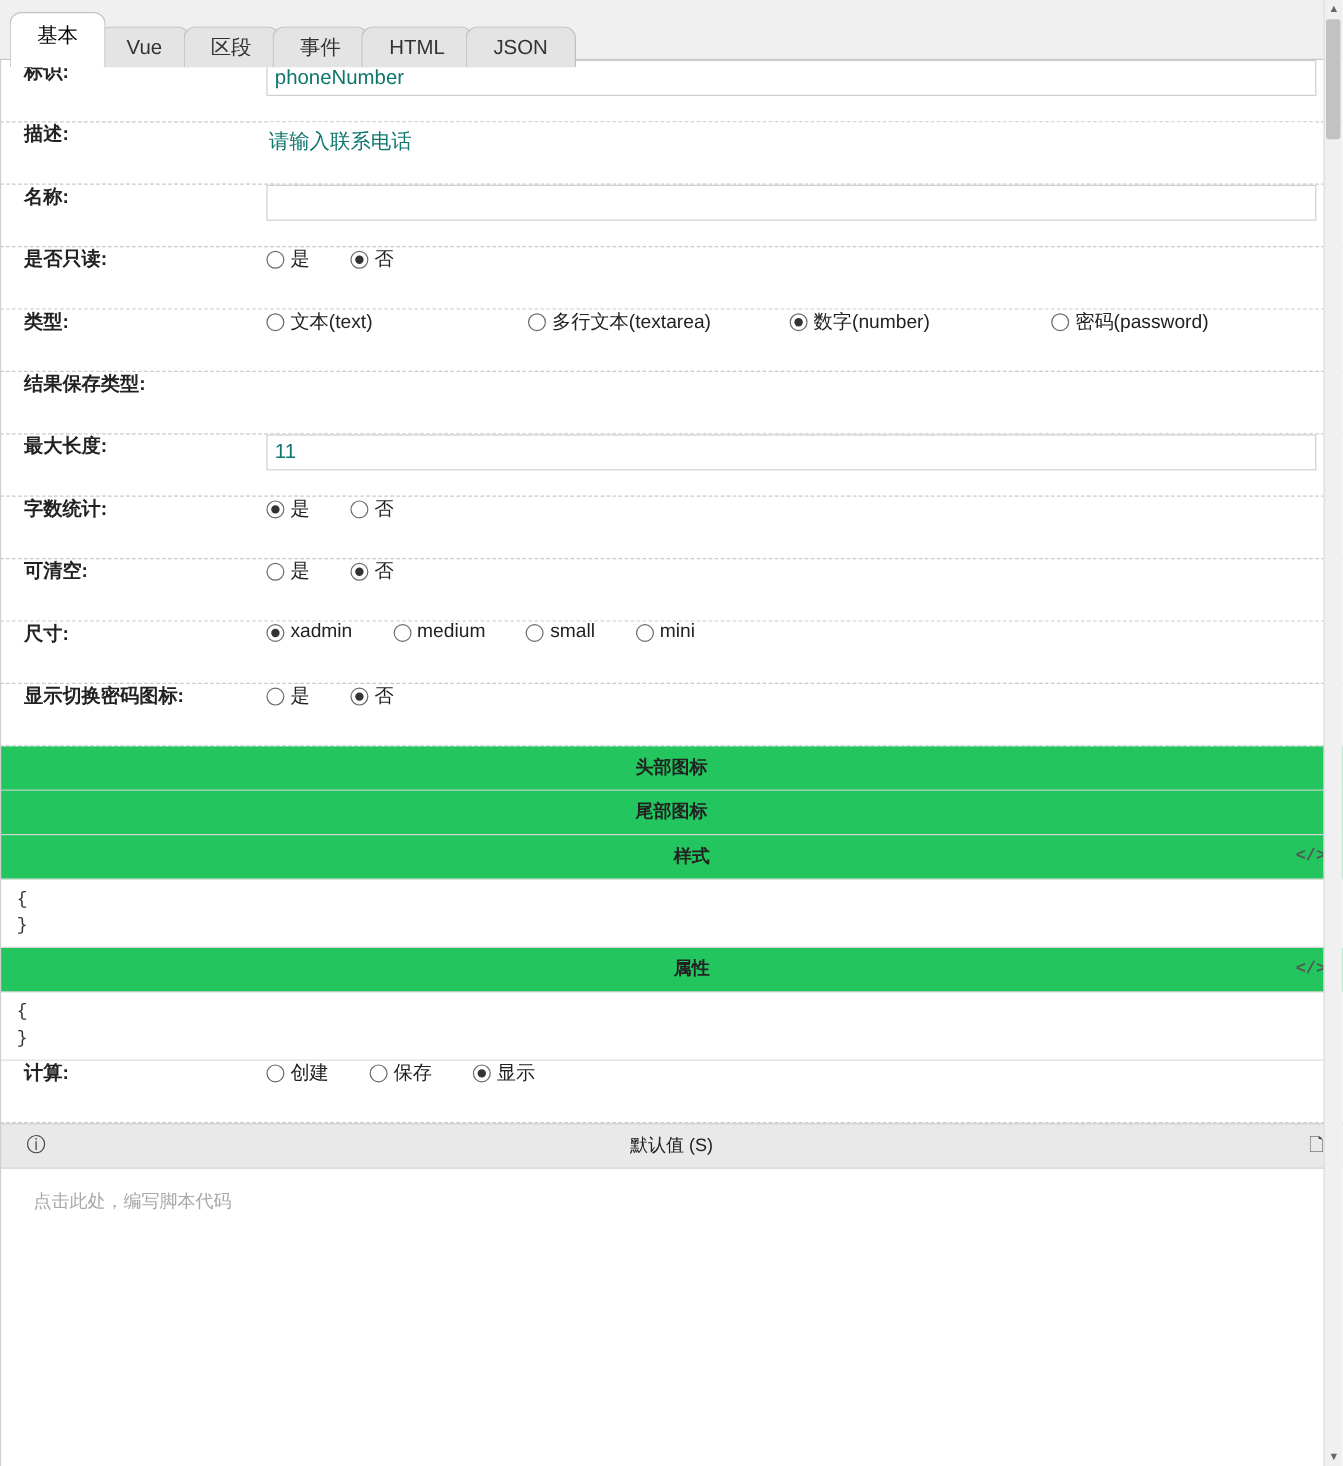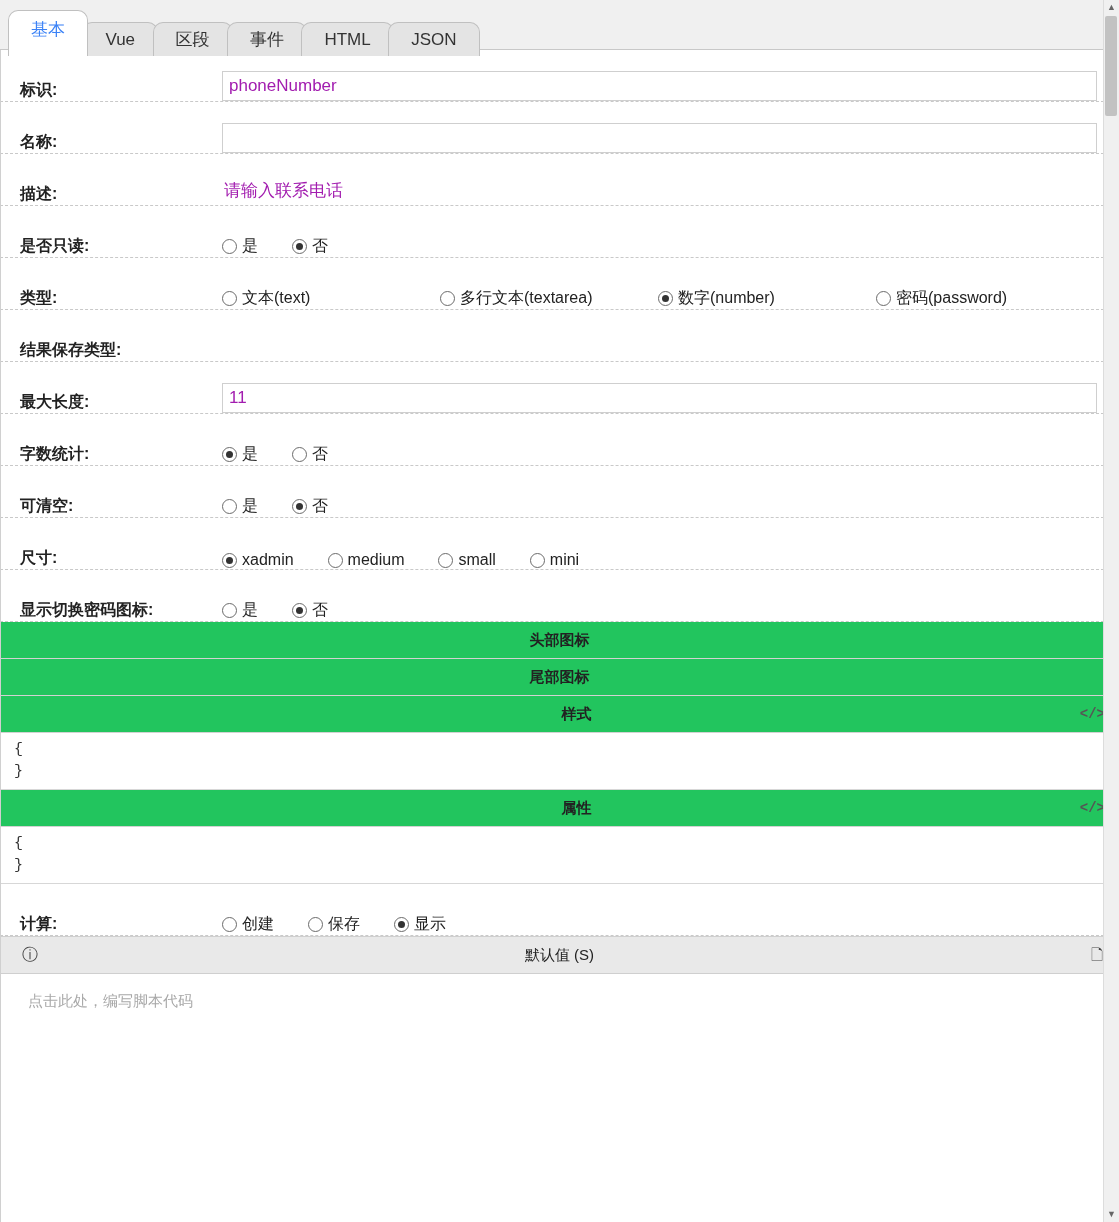--- a/index.html
+++ b/index.html
@@ -50,36 +50,36 @@
     border: 1px solid #c0c0c0;
     border-bottom: none;
     border-radius: 10px 10px 0 0;
     margin-right: -10px;
     box-sizing: border-box;
     cursor: default;
     vertical-align: bottom;
   }
   .tab.active {
     background: #ffffff;
-    color: #3b82f6;
+    color: #000000;
     z-index: 5;
     height: 46px;
     line-height: 38px;
     margin-top: 10px;
   }
   .tab .t2 { position: relative; z-index: 3; }
   
   .form {
     position: relative;
     z-index: 1;
     background: #ffffff;
   }
   .row {
     display: flex;
-    align-items: flex-end;
+    align-items: flex-start;
     min-height: 52px;
     border-bottom: 1px dashed #c9c9c9;
     box-sizing: border-box;
   }
   .lbl {
     width: 222px;
     flex: 0 0 222px;
     padding-left: 20px;
     font-size: 16px;
     font-weight: bold;
@@ -88,21 +88,21 @@
   }
   .fld {
     flex: 1 1 auto;
     padding-right: 22px;
     box-sizing: border-box;
   }
   input.txt {
     width: 100%;
     height: 30px;
     font-size: 17px;
-    color: #a21caf;
+    color: #0f766e;
     padding: 2px 6px;
     border: 1px solid #cfcfcf;
     background: #fff;
     box-sizing: border-box;
     font-family: "Liberation Sans", sans-serif;
     outline: none;
   }
   input.txt.plain {
     border: none;
     padding-left: 2px;
@@ -279,30 +279,30 @@
   <div class="form">
 
     <div class="row">
       <div class="lbl">标识:</div>
       <div class="fld">
         <input class="txt" type="text" value="phoneNumber" style="">
       </div>
     </div>
 
     <div class="row">
+      <div class="lbl">描述:</div>
+      <div class="fld">
+        <input class="txt plain" type="text" value="请输入联系电话" style="">
+      </div>
+    </div>
+
+    <div class="row">
       <div class="lbl">名称:</div>
       <div class="fld">
         <input class="txt" type="text" value="" style="">
-      </div>
-    </div>
-
-    <div class="row">
-      <div class="lbl">描述:</div>
-      <div class="fld">
-        <input class="txt plain" type="text" value="请输入联系电话" style="">
       </div>
     </div>
 
     <div class="row">
       <div class="lbl">是否只读:</div>
       <div class="fld">
         <div class="radios">
           <label class="radio gap">
             <span class="dot"></span>
             <span>是</span>

